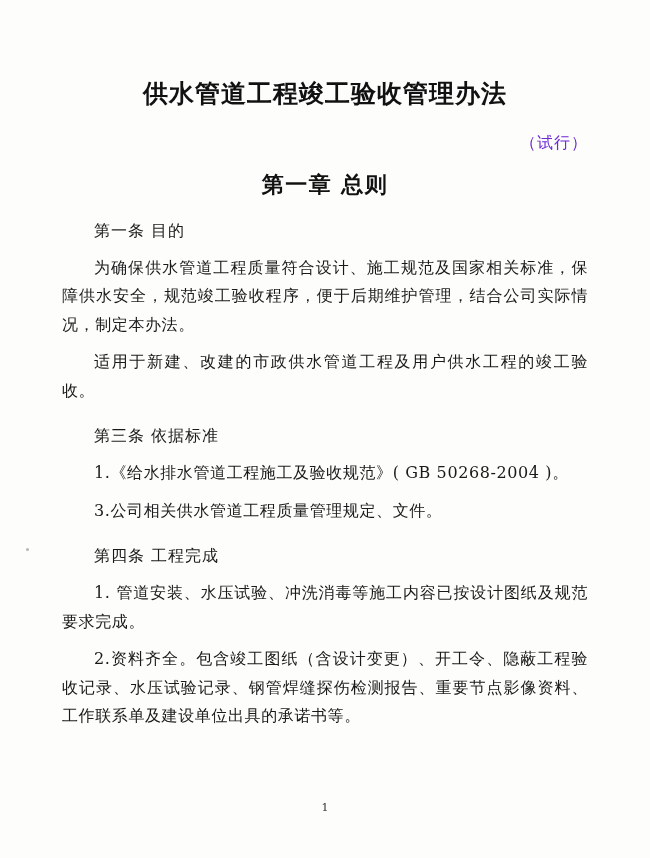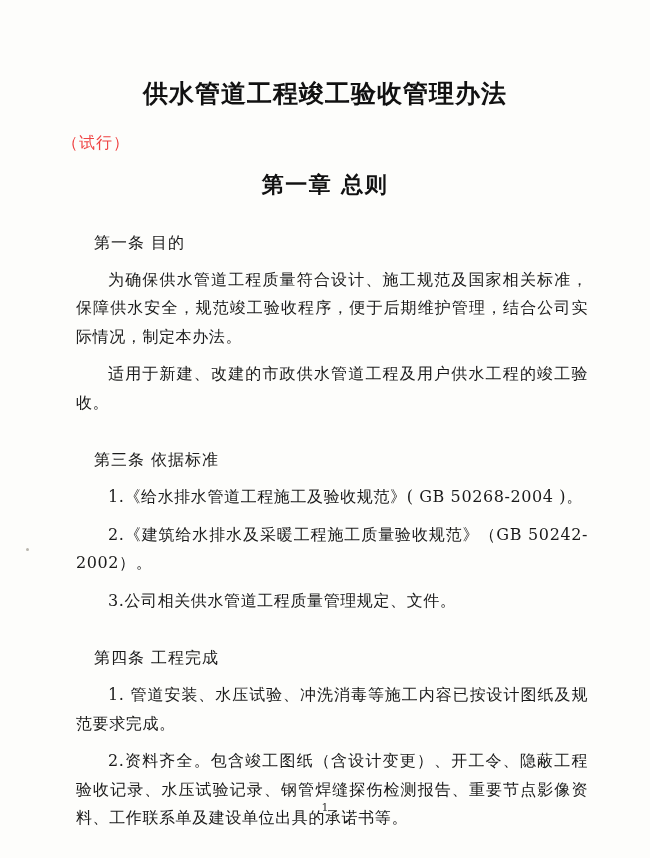--- a/index.html
+++ b/index.html
@@ -25,44 +25,44 @@
   .doc-title {
     text-align: center;
     font-size: 25px;
     font-weight: bold;
     letter-spacing: 1px;
     margin: 14px 0 0 0;
     line-height: 1.4;
     color: #111;
   }
   .doc-subtitle {
-    text-align: left;
+    text-align: right;
     font-size: 16px;
     margin: 22px 0 0 0;
     letter-spacing: 1px;
-    color: #ef4444;
+    color: #6d28d9;
   }
   .chapter-heading {
     text-align: center;
     font-size: 22px;
     font-weight: bold;
     margin: 16px 0 4px 0;
     letter-spacing: 1.5px;
     color: #111;
   }
   .article-heading {
     font-size: 16px;
-    margin: 29px 0 0 0;
+    margin: 17px 0 0 0;
     text-indent: 2em;
     letter-spacing: 1px;
     line-height: 1.75;
   }
   .para {
     font-size: 16px;
-    margin: 9px 0 0 14px;
+    margin: 9px 0 0 0;
     text-indent: 2em;
     line-height: 1.78;
     letter-spacing: 0.6px;
     text-align: justify;
   }
   .page-number {
     position: absolute;
     bottom: 44px;
     left: 0;
     width: 100%;
@@ -93,21 +93,20 @@
 
   <div class="chapter-heading">第一章 总则</div>
 
   <div class="article-heading">第一条 目的</div>
   <p class="para">为确保供水管道工程质量符合设计、施工规范及国家相关标准，保障供水安全，规范竣工验收程序，便于后期维护管理，结合公司实际情况，制定本办法。</p>
 
   <p class="para">适用于新建、改建的市政供水管道工程及用户供水工程的竣工验收。</p>
 
   <div class="article-heading">第三条 依据标准</div>
   <p class="para">1.《给水排水管道工程施工及验收规范》( GB 50268-2004 )。</p>
-  <p class="para">2.《建筑给水排水及采暖工程施工质量验收规范》（GB 50242-2002）。</p>
   <p class="para">3.公司相关供水管道工程质量管理规定、文件。</p>
 
 
   <div class="article-heading">第四条 工程完成</div>
   <p class="para">1. 管道安装、水压试验、冲洗消毒等施工内容已按设计图纸及规范要求完成。</p>
   <p class="para">2.资料齐全。包含竣工图纸（含设计变更）、开工令、隐蔽工程验收记录、水压试验记录、钢管焊缝探伤检测报告、重要节点影像资料、工作联系单及建设单位出具的承诺书等。</p>
 
   <div class="page-number">1</div>
 </div>
 

